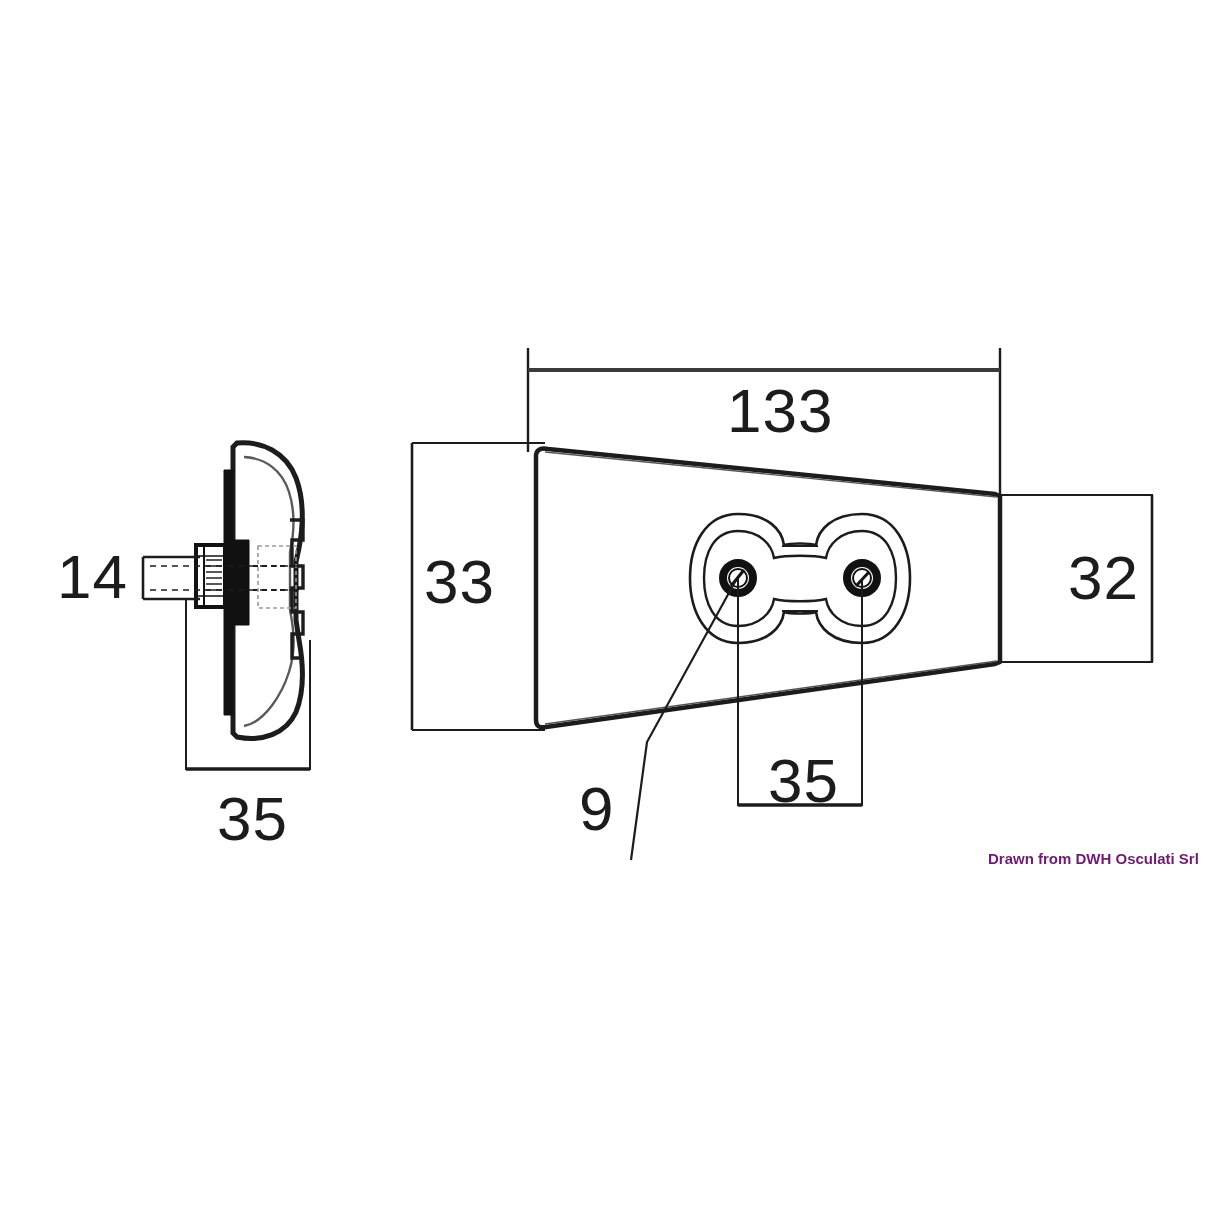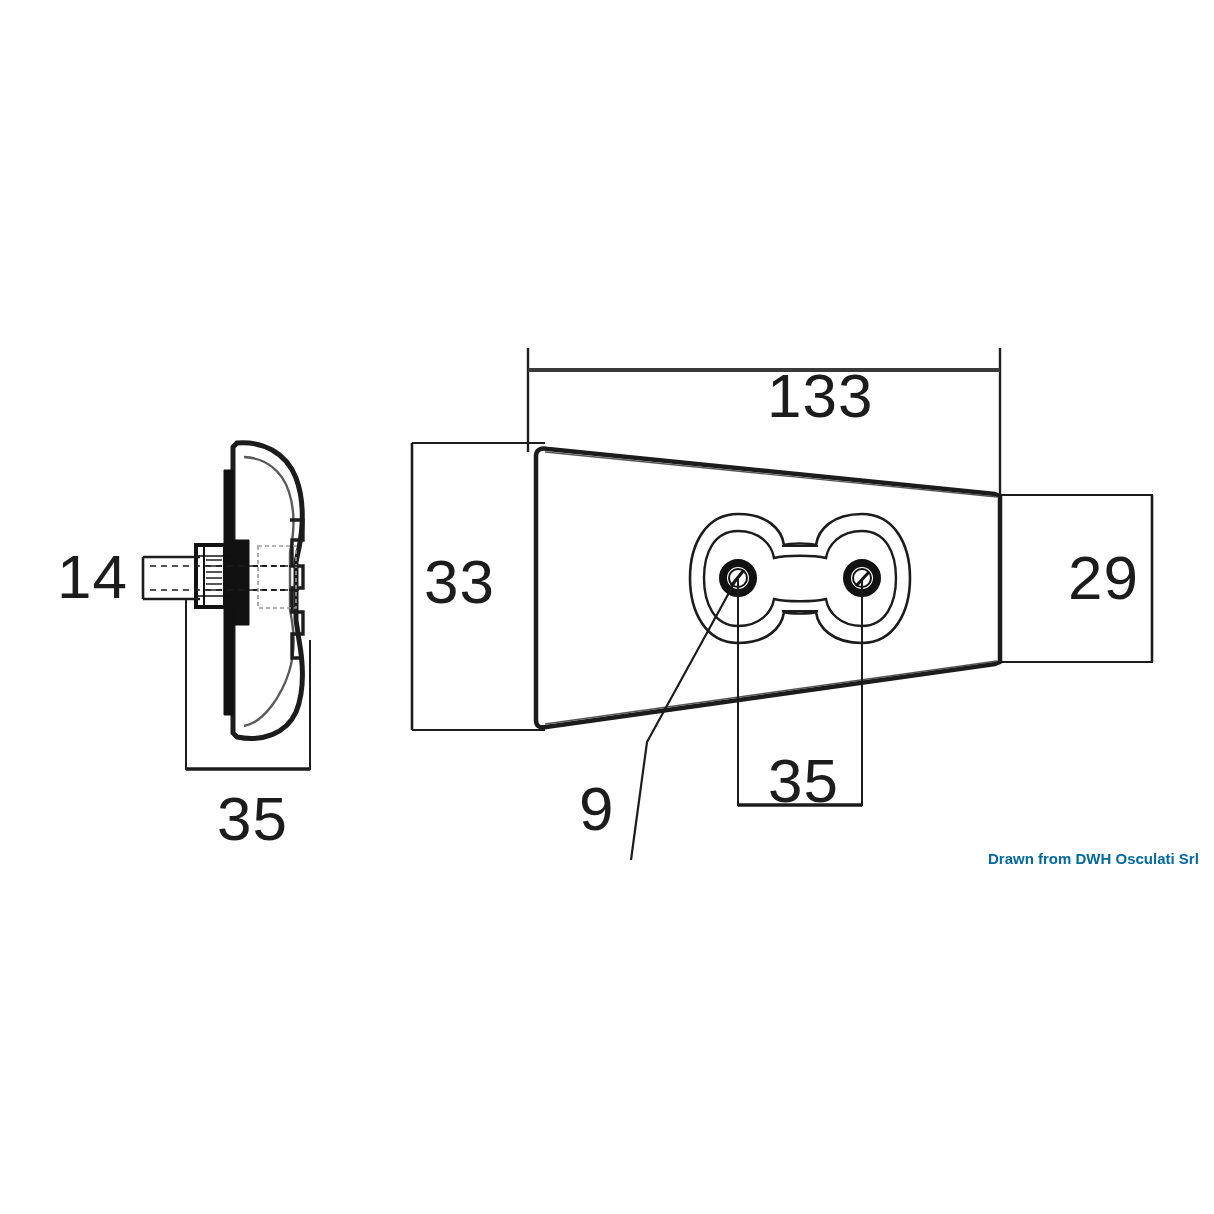--- a/index.html
+++ b/index.html
@@ -32,26 +32,26 @@
     letter-spacing: 1px;
     white-space: nowrap;
     line-height: 1;
     user-select: none;
   }
   .credit-text {
     position: absolute;
     font-family: "Liberation Sans", sans-serif;
     font-size: 15px;
     font-weight: 700;
-    color: #0369a1;
+    color: #701a75;
     white-space: nowrap;
     line-height: 1;
     user-select: none;
   }
-  #dim-133 { left: 727px;  top: 365px; margin-left: 40px; }
+  #dim-133 { left: 727px;  top: 380px; }
   #dim-76  { left: 424px;  top: 551px; }
   #dim-46  { left: 1068px; top: 547px; }
   #dim-35-front { left: 768px; top: 750px; }
   #dim-35-side  { left: 217px; top: 788px; }
   #dim-14  { left: 57px;  top: 546px; }
   #dim-9   { left: 579px; top: 778px; }
   #credit  { left: 988px; top: 851px; }
 </style>
 </head>
 <body>
@@ -205,21 +205,21 @@
       <line x1="310" y1="640" x2="310" y2="770" stroke="#1c1c1c" stroke-width="2"></line>
       <line x1="186" y1="769" x2="310" y2="769" stroke="#1c1c1c" stroke-width="3.4"></line>
     </g>
 
   </svg>
 
   <div class="dim-text" id="dim-133">133</div>
 
   <div class="dim-text" id="dim-76">33</div>
 
-  <div class="dim-text" id="dim-46">29</div>
+  <div class="dim-text" id="dim-46">32</div>
 
   <div class="dim-text" id="dim-35-front">35</div>
 
   <div class="dim-text" id="dim-35-side">35</div>
 
   <div class="dim-text" id="dim-14">14</div>
 
   <div class="dim-text" id="dim-9">9</div>
 
   <div class="credit-text" id="credit">Drawn from DWH Osculati Srl</div>

